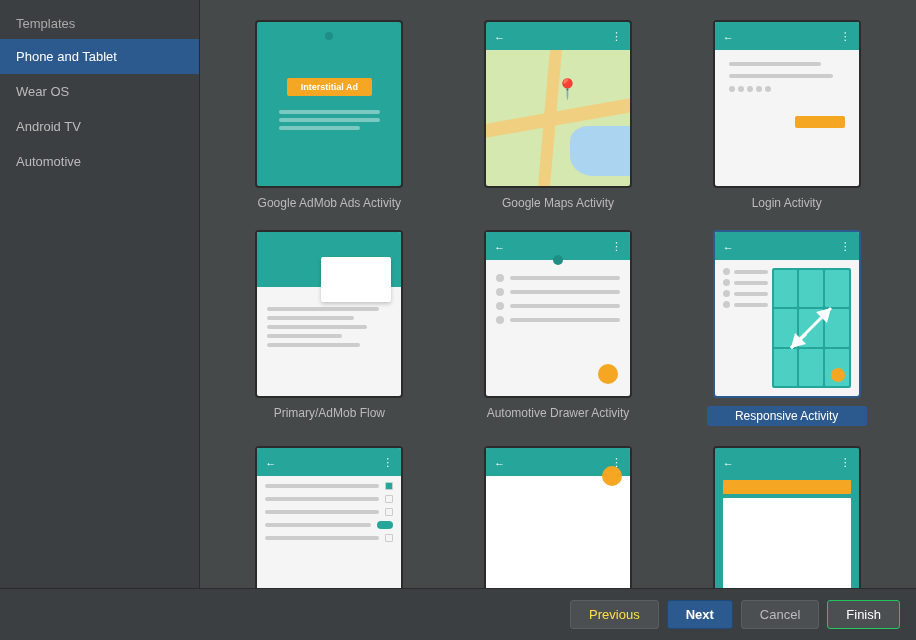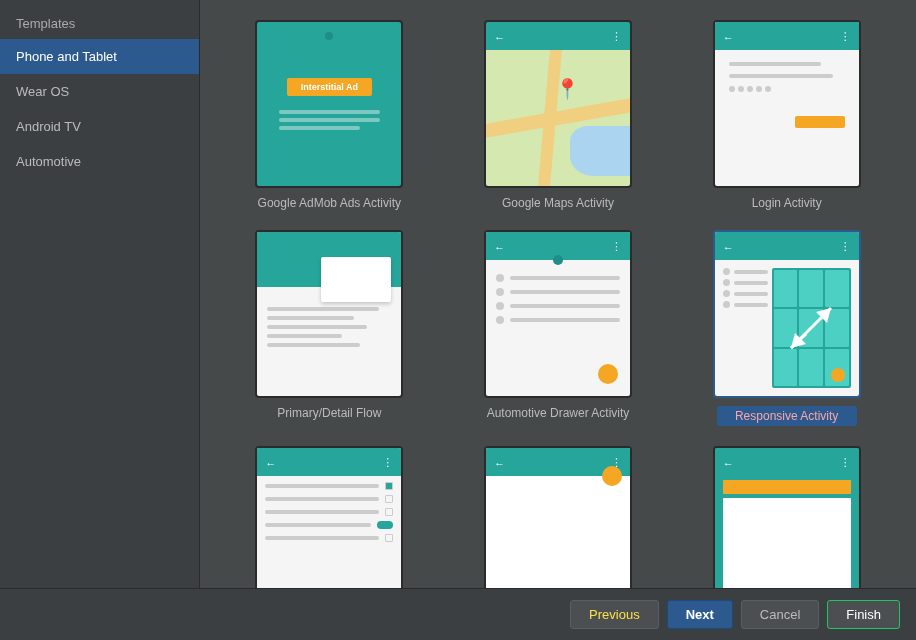--- a/index.html
+++ b/index.html
@@ -72,24 +72,24 @@
       border: 2px solid #2d5a8e;
     }
     .template-label {
       margin-top: 8px;
       color: #bbbbbb;
       font-size: 12px;
       text-align: center;
     }
     .template-label.selected {
       background: #2d5a8e;
-      color: #fca5a5;
+      color: #ffffff;
       padding: 3px 0;
       border-radius: 2px;
-      width: 140px;
+      width: 160px;
     }
     
     .admob-mock {
       background: #26a69a;
       width: 100%;
       height: 100%;
       display: flex;
       flex-direction: column;
       align-items: center;
       justify-content: center;
@@ -667,21 +667,21 @@
           </div>
           <div class="primary-list">
             <div class="primary-list-line" style="width:90%"></div>
             <div class="primary-list-line" style="width:70%"></div>
             <div class="primary-list-line" style="width:80%"></div>
             <div class="primary-list-line" style="width:60%"></div>
             <div class="primary-list-line" style="width:75%"></div>
           </div>
         </div>
       </div>
-      <div class="template-label">Primary/Detail Flow</div>
+      <div class="template-label">Primary/AdMob Flow</div>
     </div>
 
     <div class="template-item">
       <div class="template-card">
         <div class="navdrawer-mock">
           <div class="navdrawer-header">
             <span class="icon-white">←</span>
             <div class="navdrawer-dot"></div>
             <span class="icon-dots">⋮</span>
           </div>

